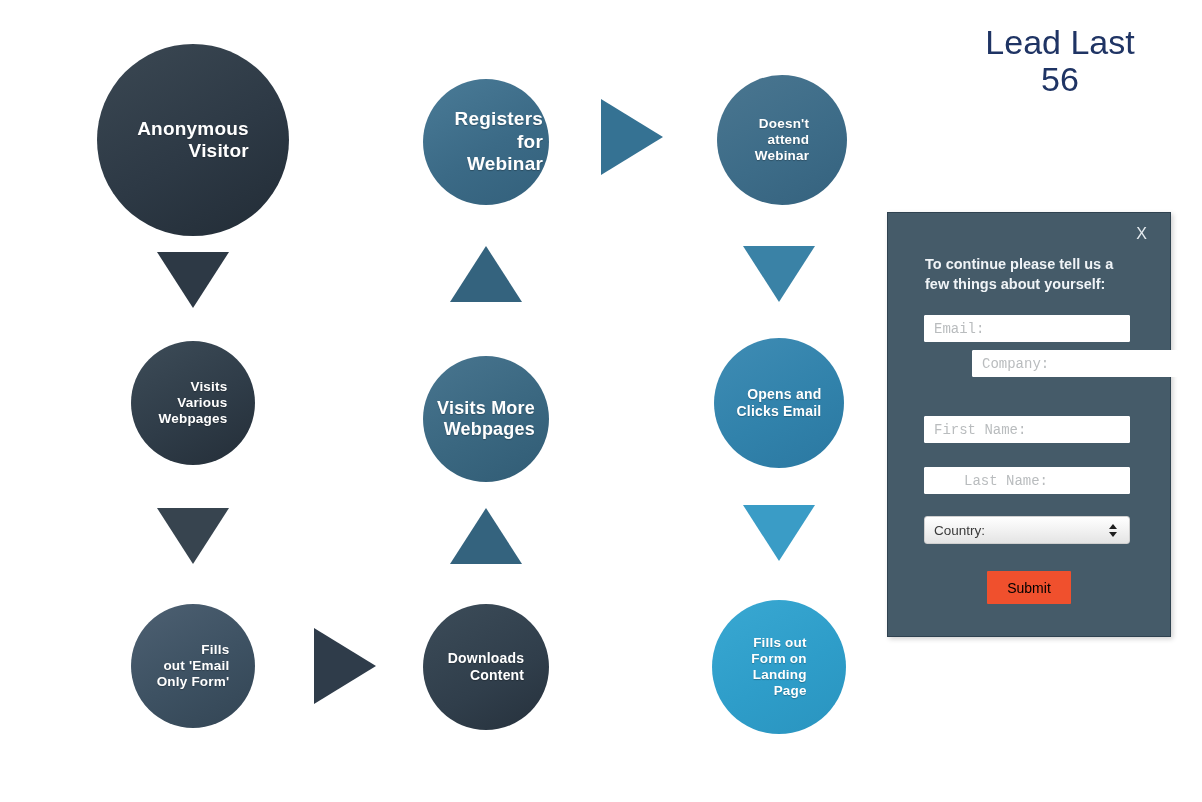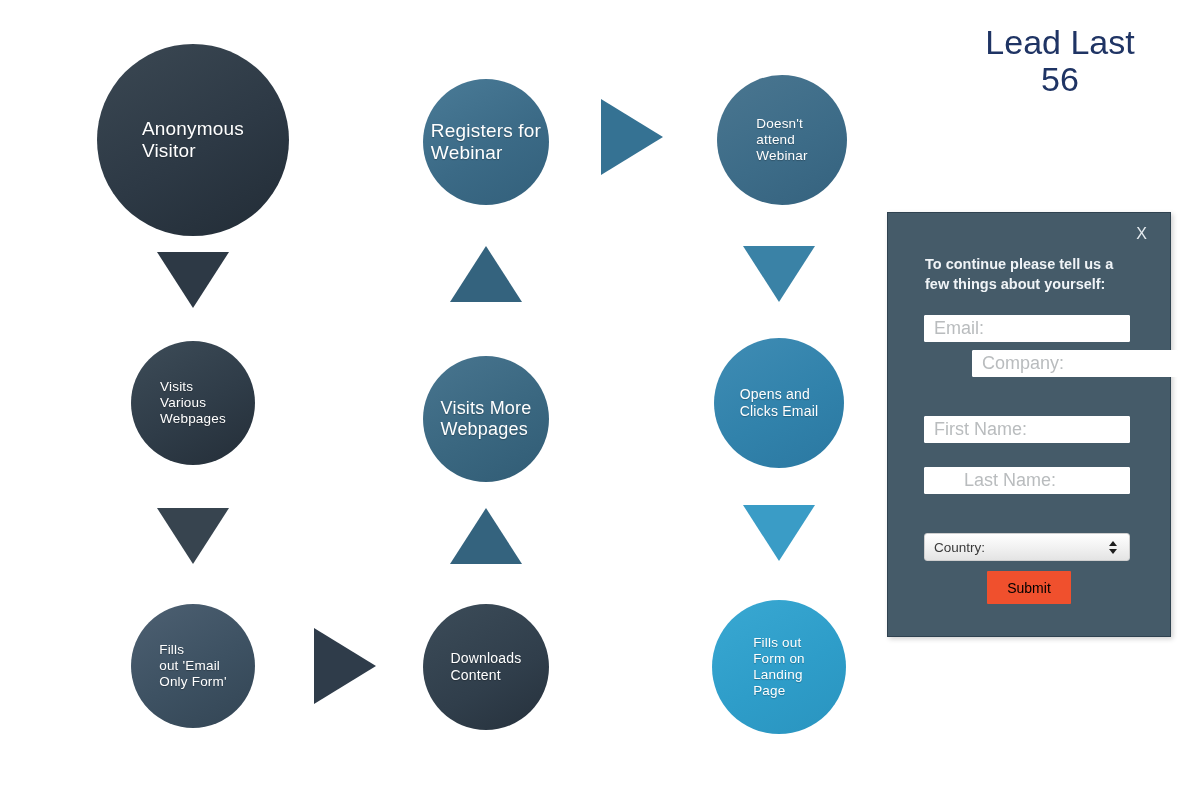--- a/index.html
+++ b/index.html
@@ -19,24 +19,24 @@
     overflow: hidden;
   }
 
   
   .node {
     position: absolute;
     border-radius: 50%;
     display: flex;
     align-items: center;
     justify-content: center;
-    text-align: left;
+    text-align: right;
     color: #ffffff;
     line-height: 1.18;
-    font-weight: 400;
+    font-weight: 700;
     letter-spacing: 0.2px;
     box-sizing: border-box;
     user-select: none;
   }
   .node .lbl {
     display: block;
     padding: 0 6px;
     text-shadow: 0 1px 1px rgba(0,0,0,0.25);
   }
 
@@ -96,36 +96,36 @@
   }
   .field {
     position: absolute;
     left: 36px;
     width: 206px;
     height: 27px;
     background: #ffffff;
     border: 1px solid #ffffff;
     box-sizing: border-box;
     color: #b9bcbe;
-    font-size: 18px;
-    font-family: Liberation Sans, sans-serif;
+    font-size: 14px;
+    font-family: Liberation Mono, monospace;
     padding: 0 9px;
     outline: none;
     border-radius: 1px;
   }
   .field::placeholder { color: #b9bcbe; opacity: 1; }
   #field-email   { top: 102px; }
   #field-company { top: 137px; margin-left: 48px; }
   #field-first   { top: 203px; }
   #field-last    { top: 254px; padding-left: 39px; }
 
   #country-select {
     position: absolute;
     left: 36px;
-    top: 320px;
+    top: 303px;
     width: 206px;
     height: 28px;
     background: linear-gradient(180deg, #ffffff 0%, #f2f2f2 50%, #e4e4e4 100%);
     border: 1px solid #cfcfcf;
     border-radius: 3px;
     box-sizing: border-box;
     display: flex;
     align-items: center;
     cursor: pointer;
   }

